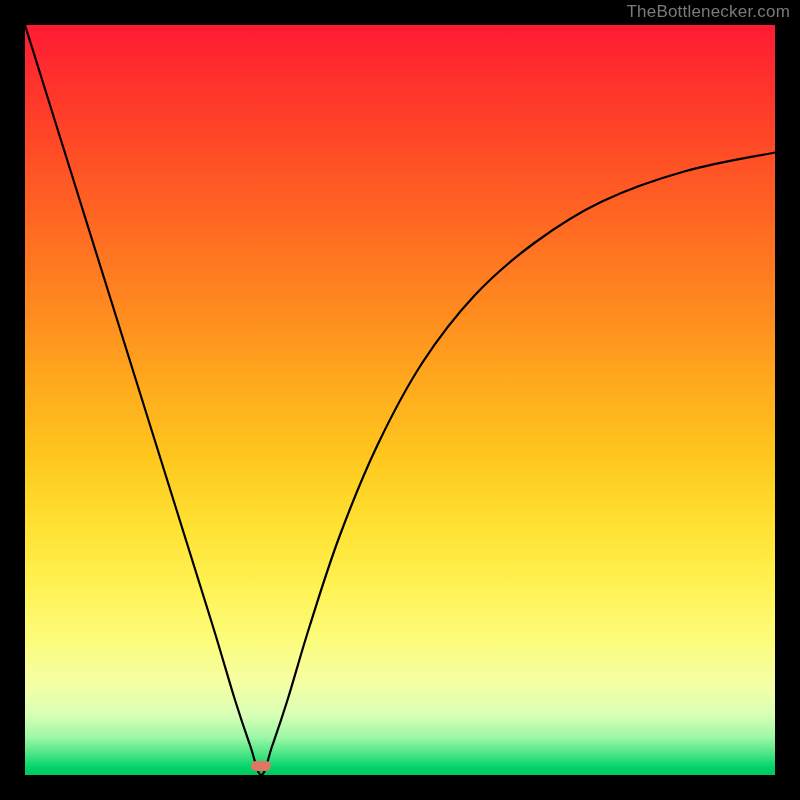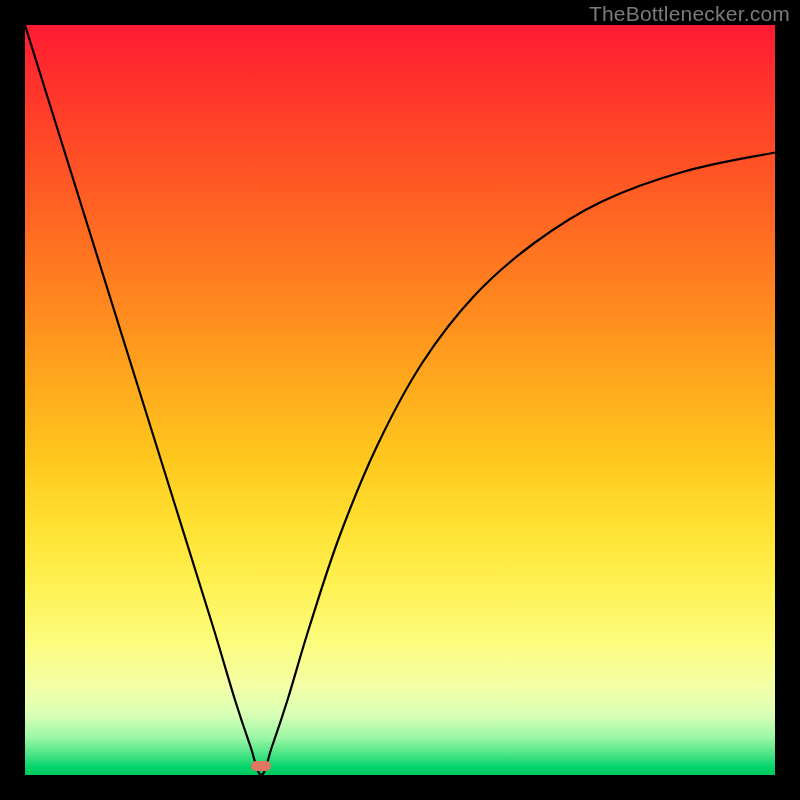--- a/index.html
+++ b/index.html
@@ -60,21 +60,21 @@
     height: 10px;
     background: #e07762;
     border-radius: 5px;
     transform: translate(-50%, -50%);
   }
   .watermark {
     position: absolute;
     top: 2px;
     right: 10px;
     color: #7a7a7a;
-    font-size: 21px;
+    font-size: 17px;
     letter-spacing: 0.2px;
     user-select: none;
   }
 </style>
 </head>
 <body>
 
 <div class="plot-area">
   <div class="gradient"></div>
   <svg class="curve" viewBox="0 0 750 750" preserveAspectRatio="none">

